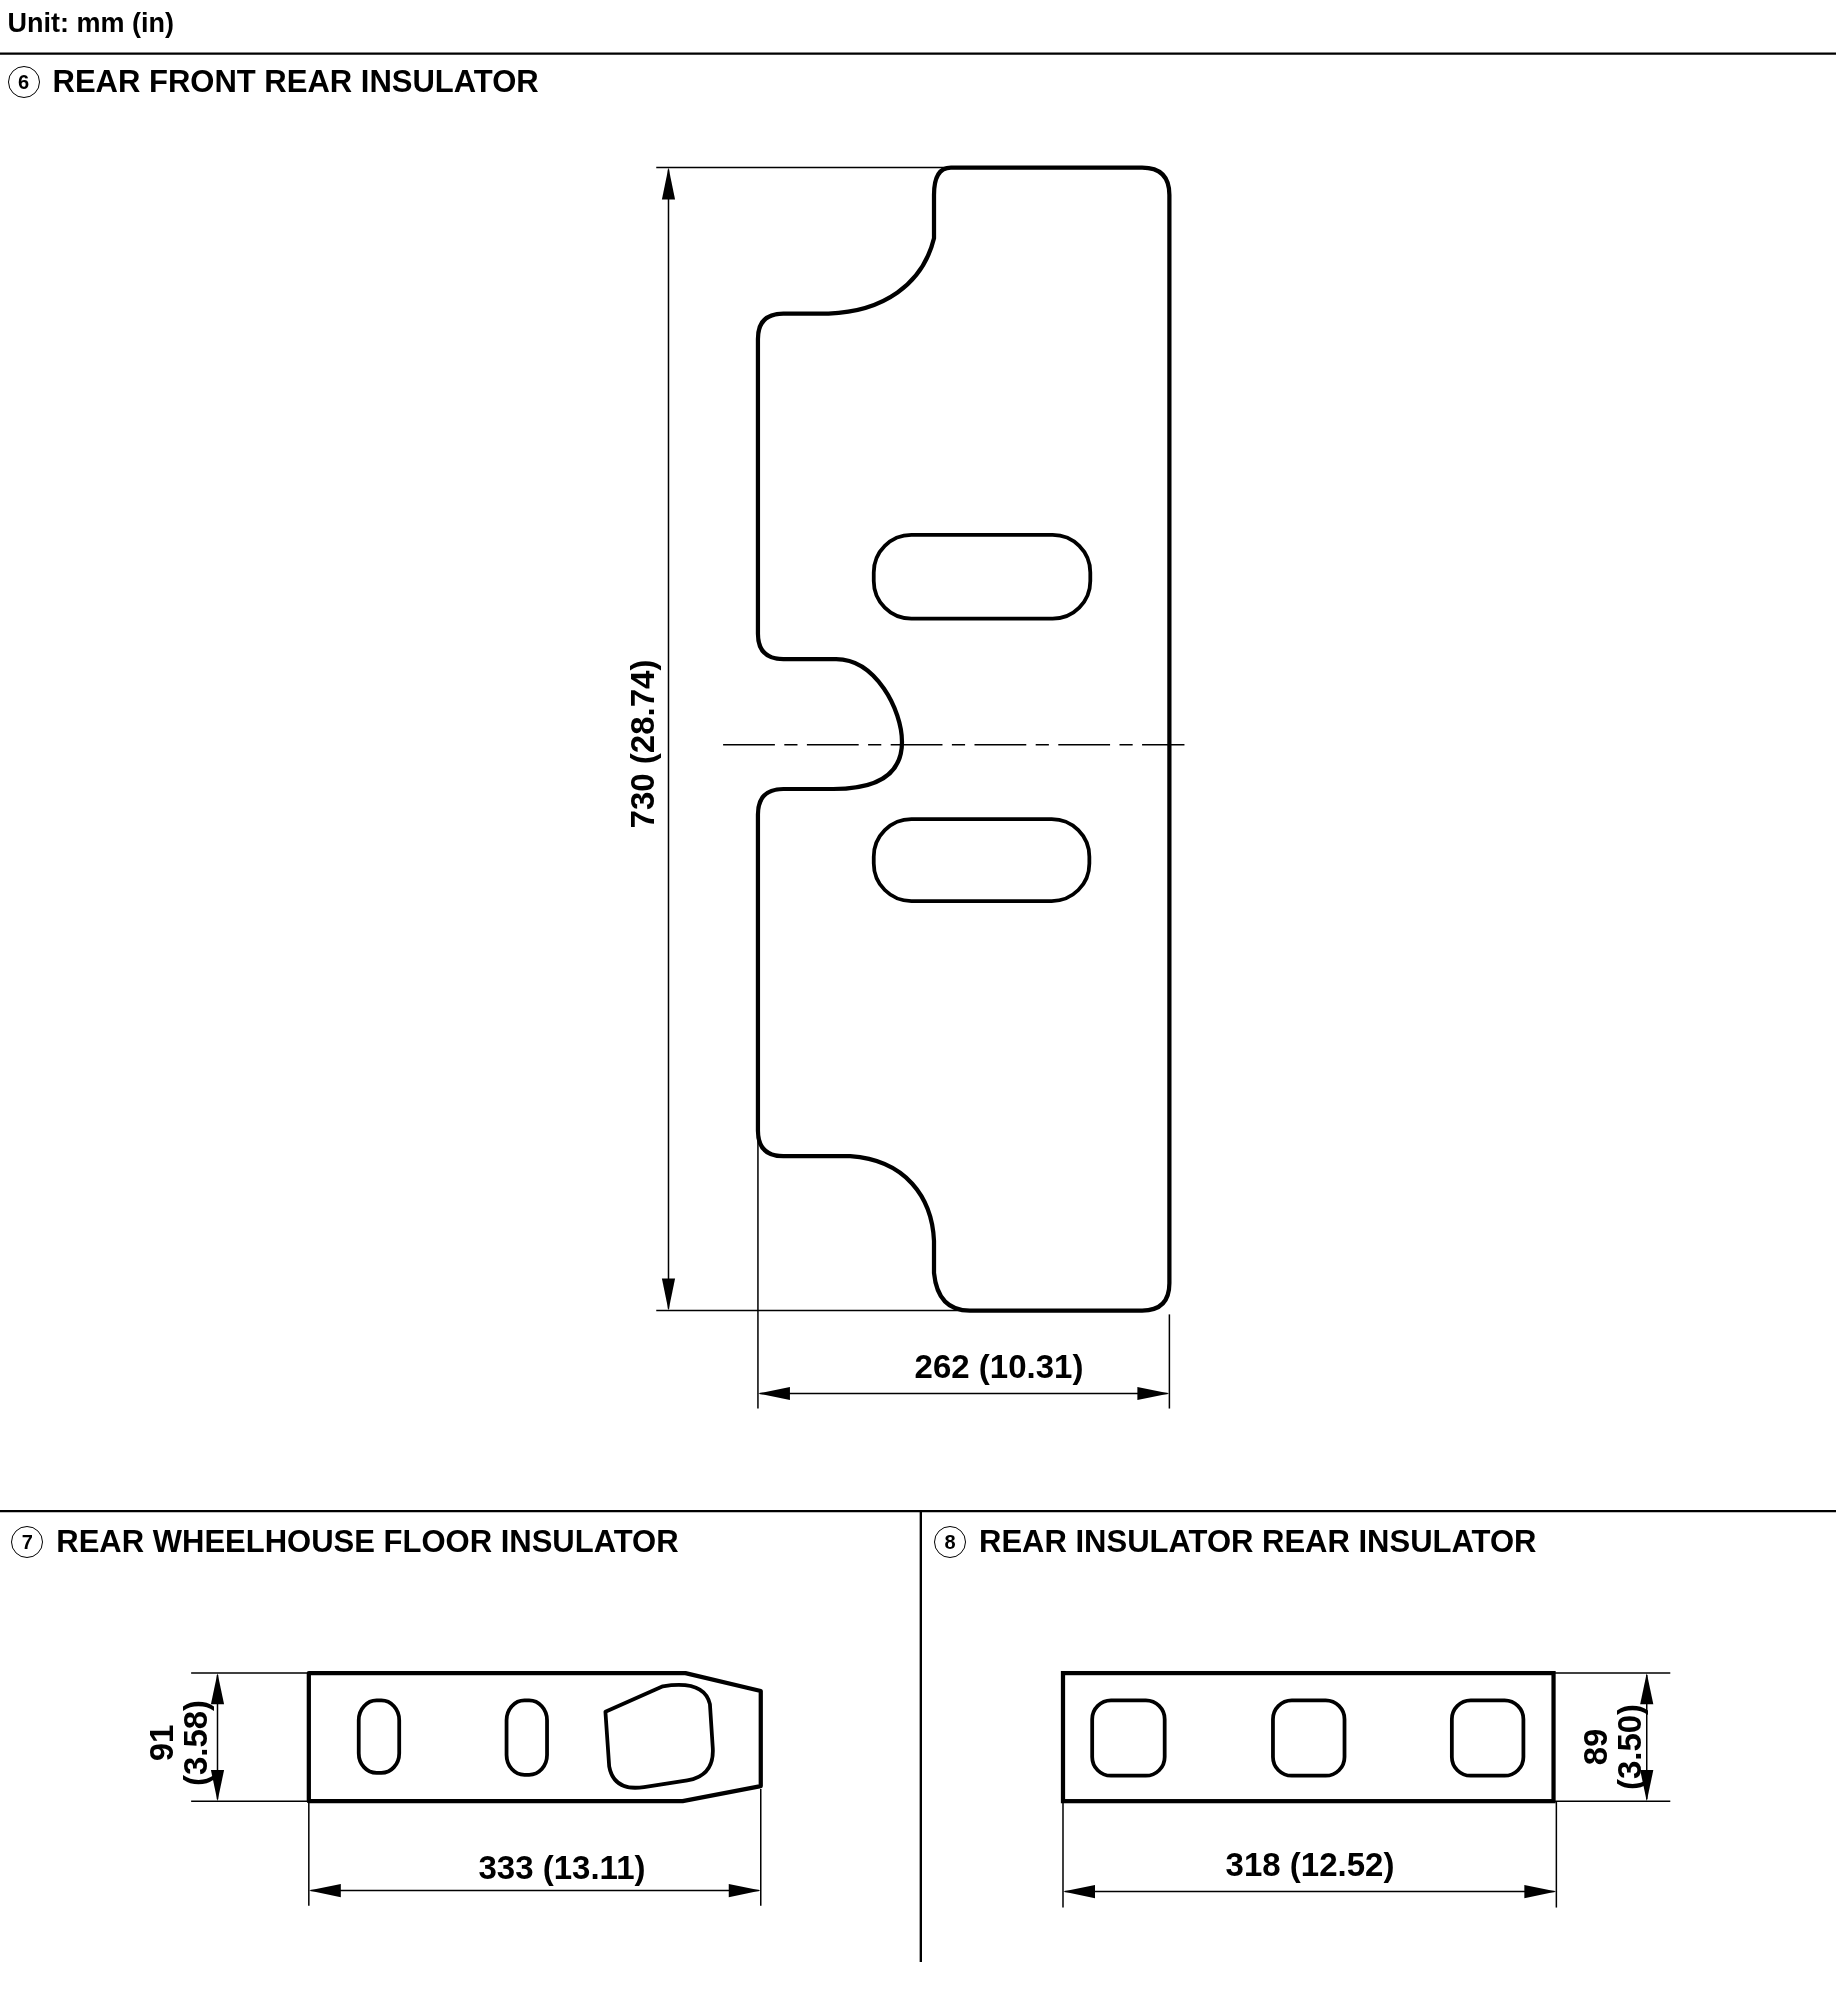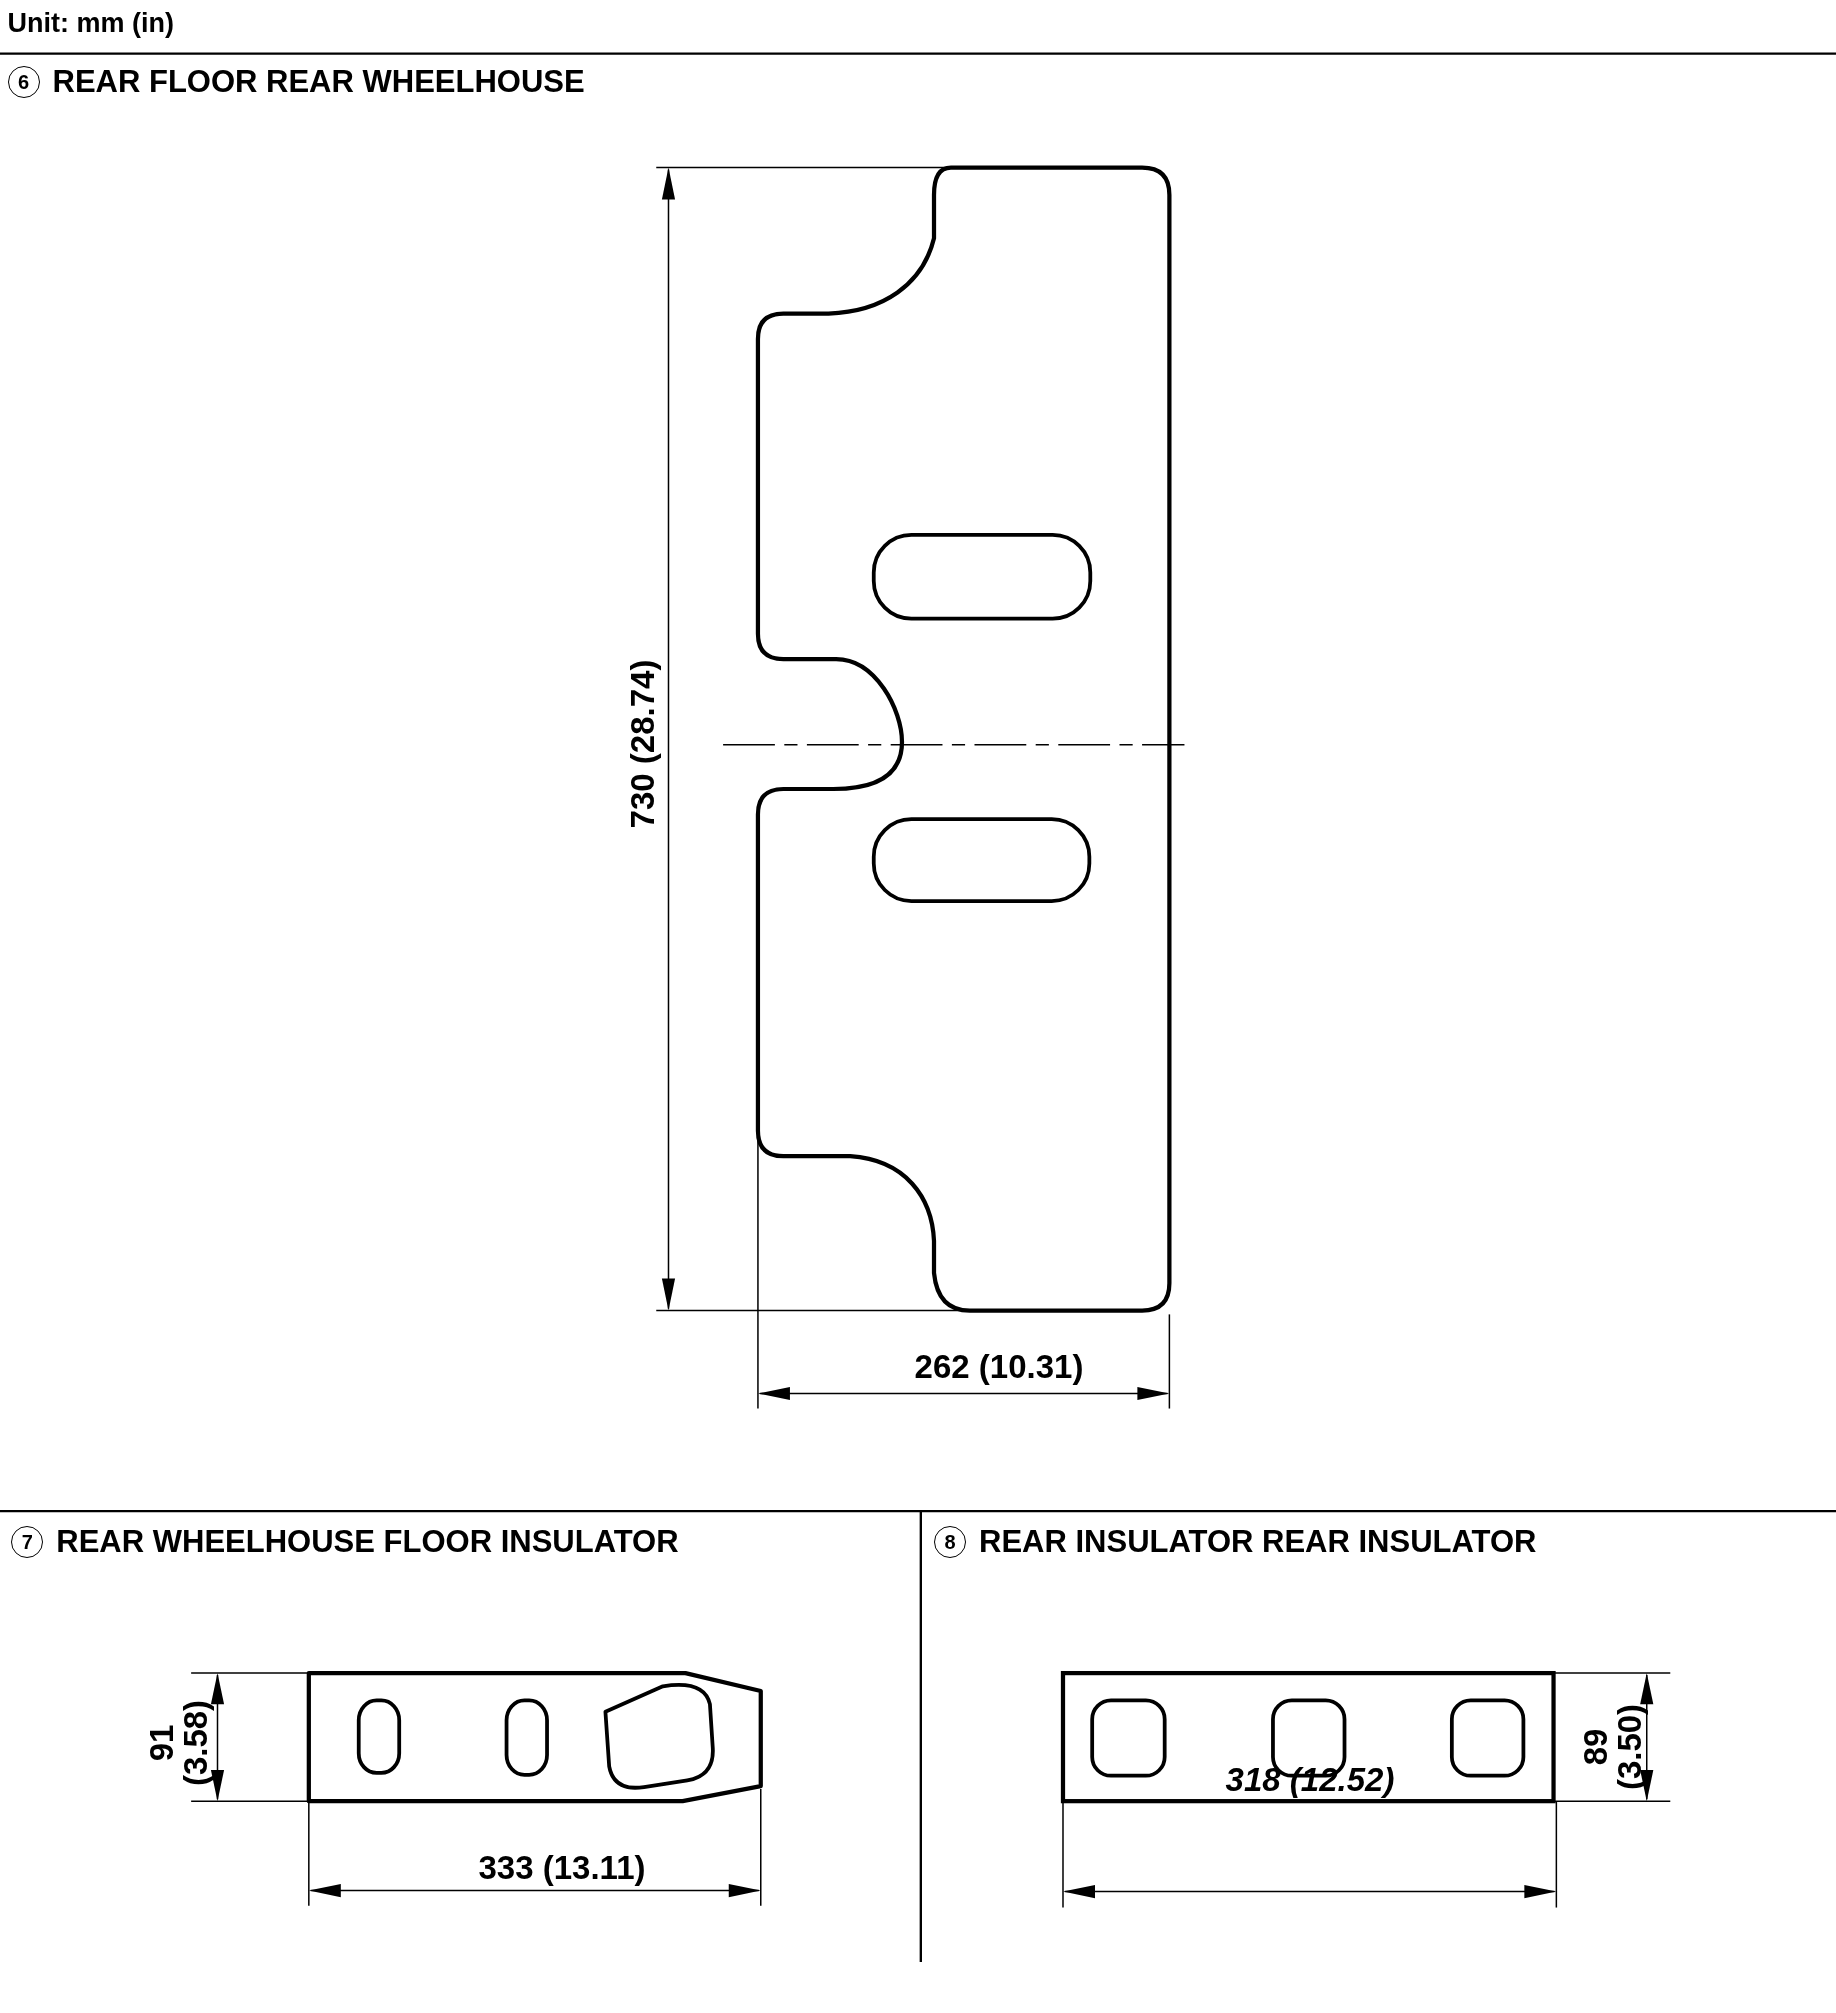--- a/index.html
+++ b/index.html
@@ -131,21 +131,21 @@
       <line x1="1131" y1="2009" x2="1651" y2="2009" stroke="#000" stroke-width="1.6"></line>
       <polygon points="1129,2009 1163,2002 1163,2016" fill="#000"></polygon>
       <polygon points="1653,2009 1619,2002 1619,2016" fill="#000"></polygon>
     </g>
   </svg>
 
   <div class="lbl unit-lbl">Unit: mm (in)</div>
 
   <div class="lbl sec-title t6">
     <span class="circ-num">6</span>
-    <span>REAR FLOOR REAR WHEELHOUSE</span>
+    <span>REAR FRONT REAR INSULATOR</span>
   </div>
 
   <div class="lbl sec-title t7">
     <span class="circ-num">7</span>
     <span>REAR WHEELHOUSE FLOOR INSULATOR</span>
   </div>
 
   <div class="lbl sec-title t8">
     <span class="circ-num">8</span>
     <span>REAR INSULATOR REAR INSULATOR</span>
@@ -157,16 +157,16 @@
   <div class="lbl dim-lbl rot" style="left:179px;top:1743px;">
     <div>91</div>
     <div>(3.58)</div>
   </div>
   <div class="lbl dim-lbl cpt" style="left:535px;top:1868px;margin-left:27px;">333 (13.11)</div>
 
   <div class="lbl dim-lbl rot" style="left:1613px;top:1747px;">
     <div>89</div>
     <div>(3.50)</div>
   </div>
-  <div class="lbl dim-lbl cpt" style="left:1310px;top:1780px;font-style:italic;">318 (12.52)</div>
+  <div class="lbl dim-lbl cpt" style="left:1310px;top:1865px;">318 (12.52)</div>
 
 </div>
 
 
 </body></html>

